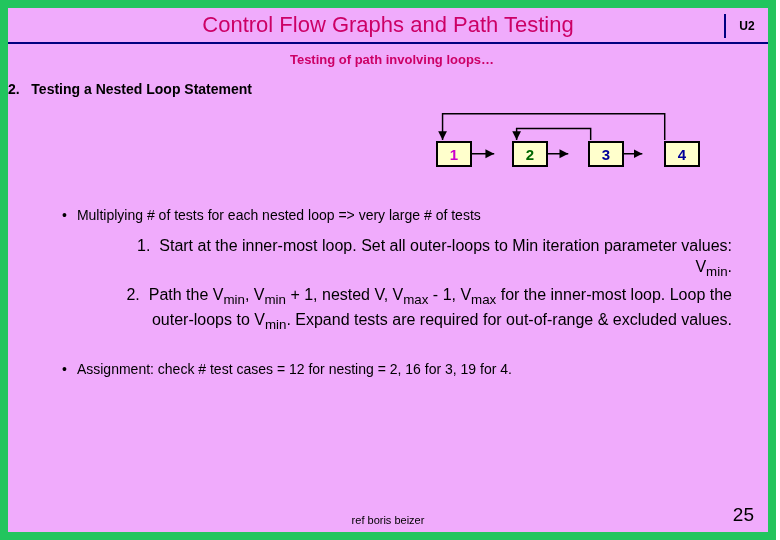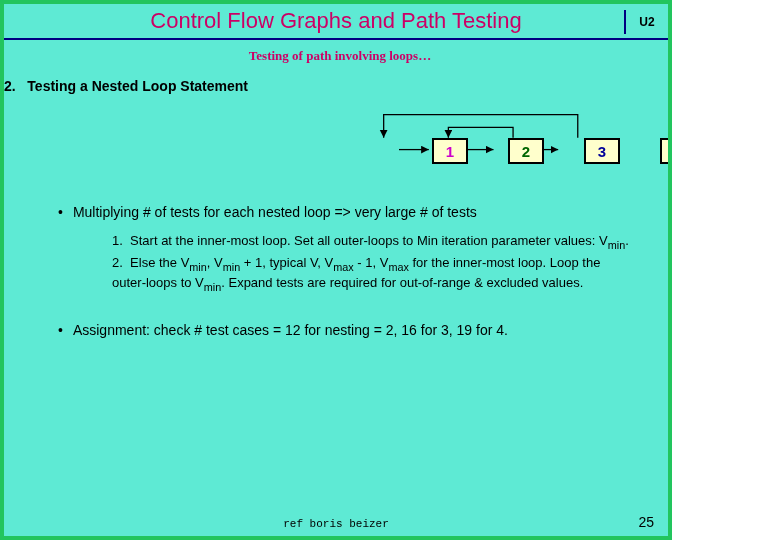--- a/index.html
+++ b/index.html
@@ -1,20 +1,20 @@
 <!DOCTYPE html>
 <html><head>
 <meta charset="utf-8">
 <style>
   * { box-sizing: border-box; margin: 0; padding: 0; }
   html, body { width: 780px; height: 540px; font-family: Arial, Helvetica, sans-serif; background: #fff; }
   .slide {
-    width: 672px; height: 540px;
-    background: #5eead4;
-    border: 4px solid #22c55e;
+    width: 776px; height: 540px;
+    background: #f0abfc;
+    border: 8px solid #22c55e;
     position: relative;
     overflow: hidden;
   }
   .header-row {
     border-bottom: 2px solid #000080;
     padding: 4px 8px 4px 8px;
     display: flex;
     align-items: center;
     justify-content: center;
     position: relative;
@@ -39,21 +39,20 @@
     width: 36px;
     text-align: center;
     margin-left: 12px;
   }
   .subtitle-row {
     text-align: center;
     font-size: 13px;
     font-weight: bold;
     color: #cc0066;
     margin: 8px 0 14px 8px;
-    font-family: Liberation Serif, serif;
   }
   .section-head {
     font-size: 14px;
     font-weight: bold;
     margin-left: 0;
   }
   .sec-num { color: #000; }
   .diagram-area {
     position: relative;
     height: 95px;
@@ -83,34 +82,34 @@
   }
   .bullet {
     margin: 14px 0 10px 18px;
     text-indent: -18px;
     padding-left: 18px;
   }
   .bullet::before { content: "•"; margin-right: 10px; }
   .sublist {
     margin-left: 72px;
     margin-top: 6px;
-    font-size: 13px;
+    font-size: 16px;
+    text-align: right;
   }
   .sublist div { margin: 2px 0; }
   .red { color: #cc0000; font-weight: bold; }
   .footnote {
     position: absolute;
     bottom: 6px; left: 50%; transform: translateX(-50%);
     font-size: 11px;
-    font-family: Liberation Mono, monospace;
   }
   .pagenum {
     position: absolute;
     bottom: 6px; right: 14px;
-    font-size: 14px;
+    font-size: 19px;
     text-align: right;
   }
 </style>
 </head>
 <body>
 
 <div class="slide">
 
   <div class="header-row">
     <div class="title">Control Flow Graphs and Path Testing</div>
@@ -149,21 +148,21 @@
   <div class="body">
 
     <div class="bullet">Multiplying # of tests for each nested loop =&gt; very large # of tests</div>
 
 
     <div class="sublist">
       <div>1.&nbsp;
         <span>Start at the inner-most loop. Set all outer-loops to Min iteration parameter values: V</span><sub>min</sub><span>.</span>
       </div>
       <div>2.&nbsp;
-        <span>Else the V</span><sub>min</sub><span>, V</span><sub>min</sub><span> + 1, typical V, V</span><sub>max</sub><span> - 1, V</span><sub>max</sub><span> for the inner-most loop. Loop the outer-loops to V</span><sub>min</sub><span>. Expand tests are required for out-of-range &amp; excluded values.</span>
+        <span>Path the V</span><sub>min</sub><span>, V</span><sub>min</sub><span> + 1, nested V, V</span><sub>max</sub><span> - 1, V</span><sub>max</sub><span> for the inner-most loop. Loop the outer-loops to V</span><sub>min</sub><span>. Expand tests are required for out-of-range &amp; excluded values.</span>
       </div>
       <div style="height:14px"></div>
     </div>
 
     <div class="bullet" style="margin-top:10px">Assignment:   check # test cases = 12 for nesting = 2,   16 for 3, 19 for 4.</div>
 
   </div>
 
   <div class="footnote">ref boris beizer</div>
   <div class="pagenum">25</div>

